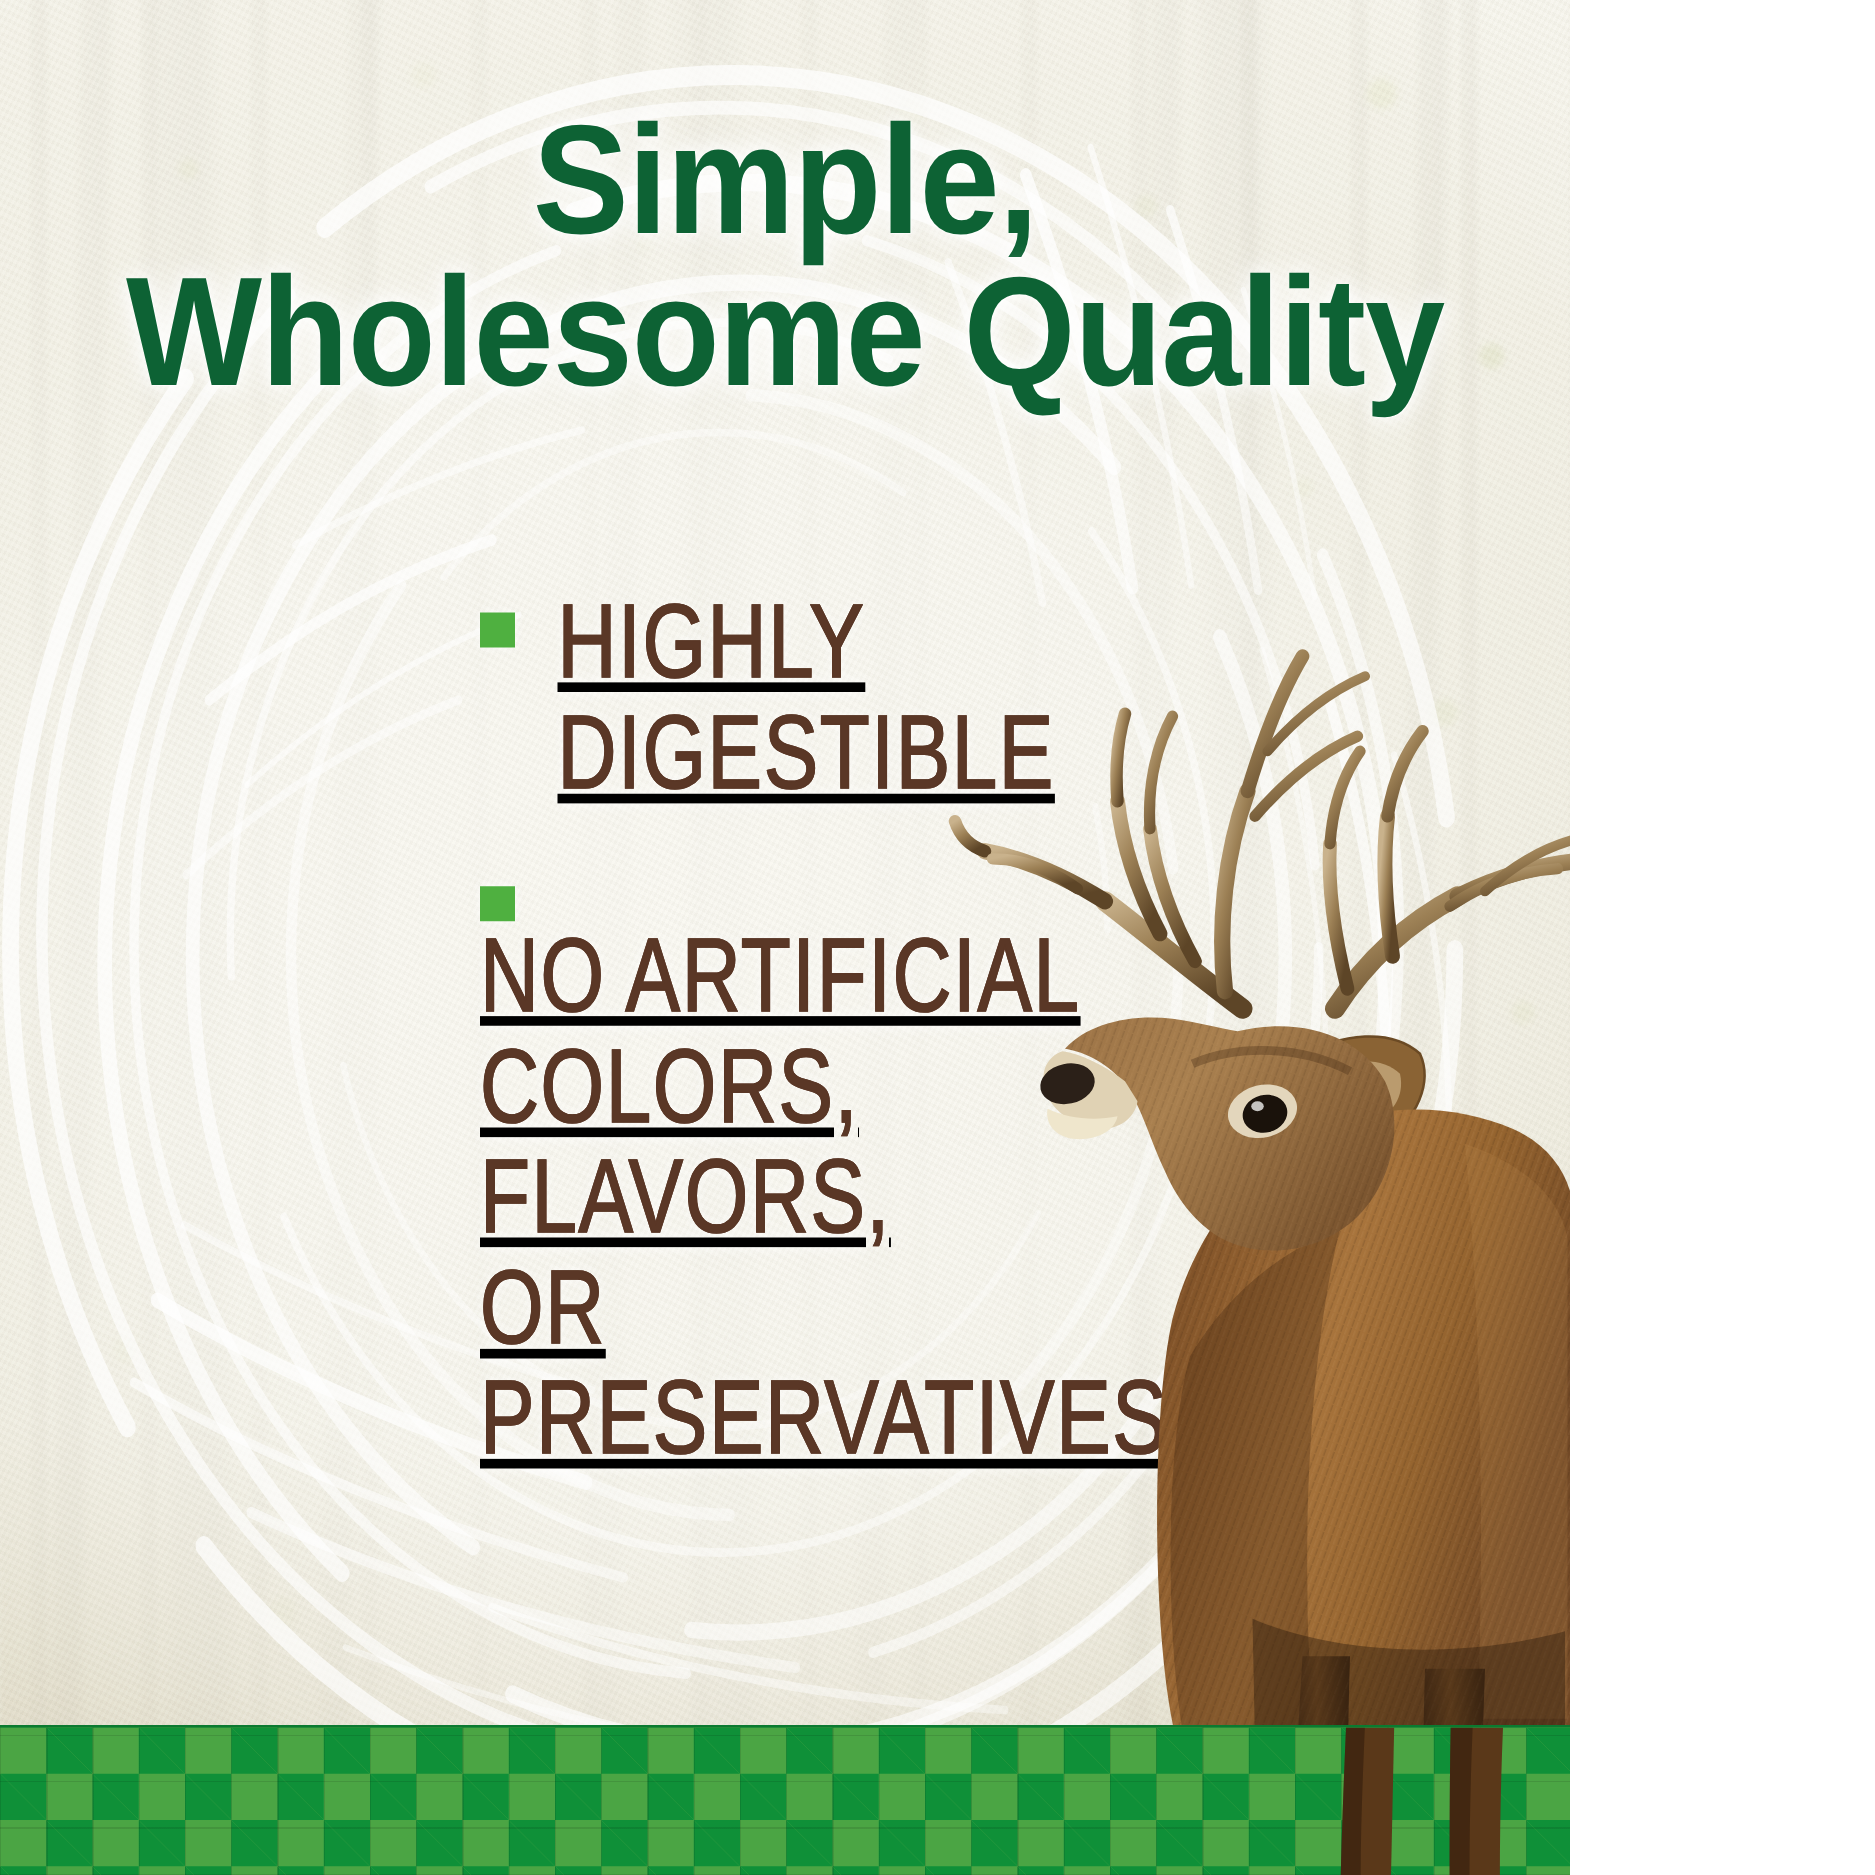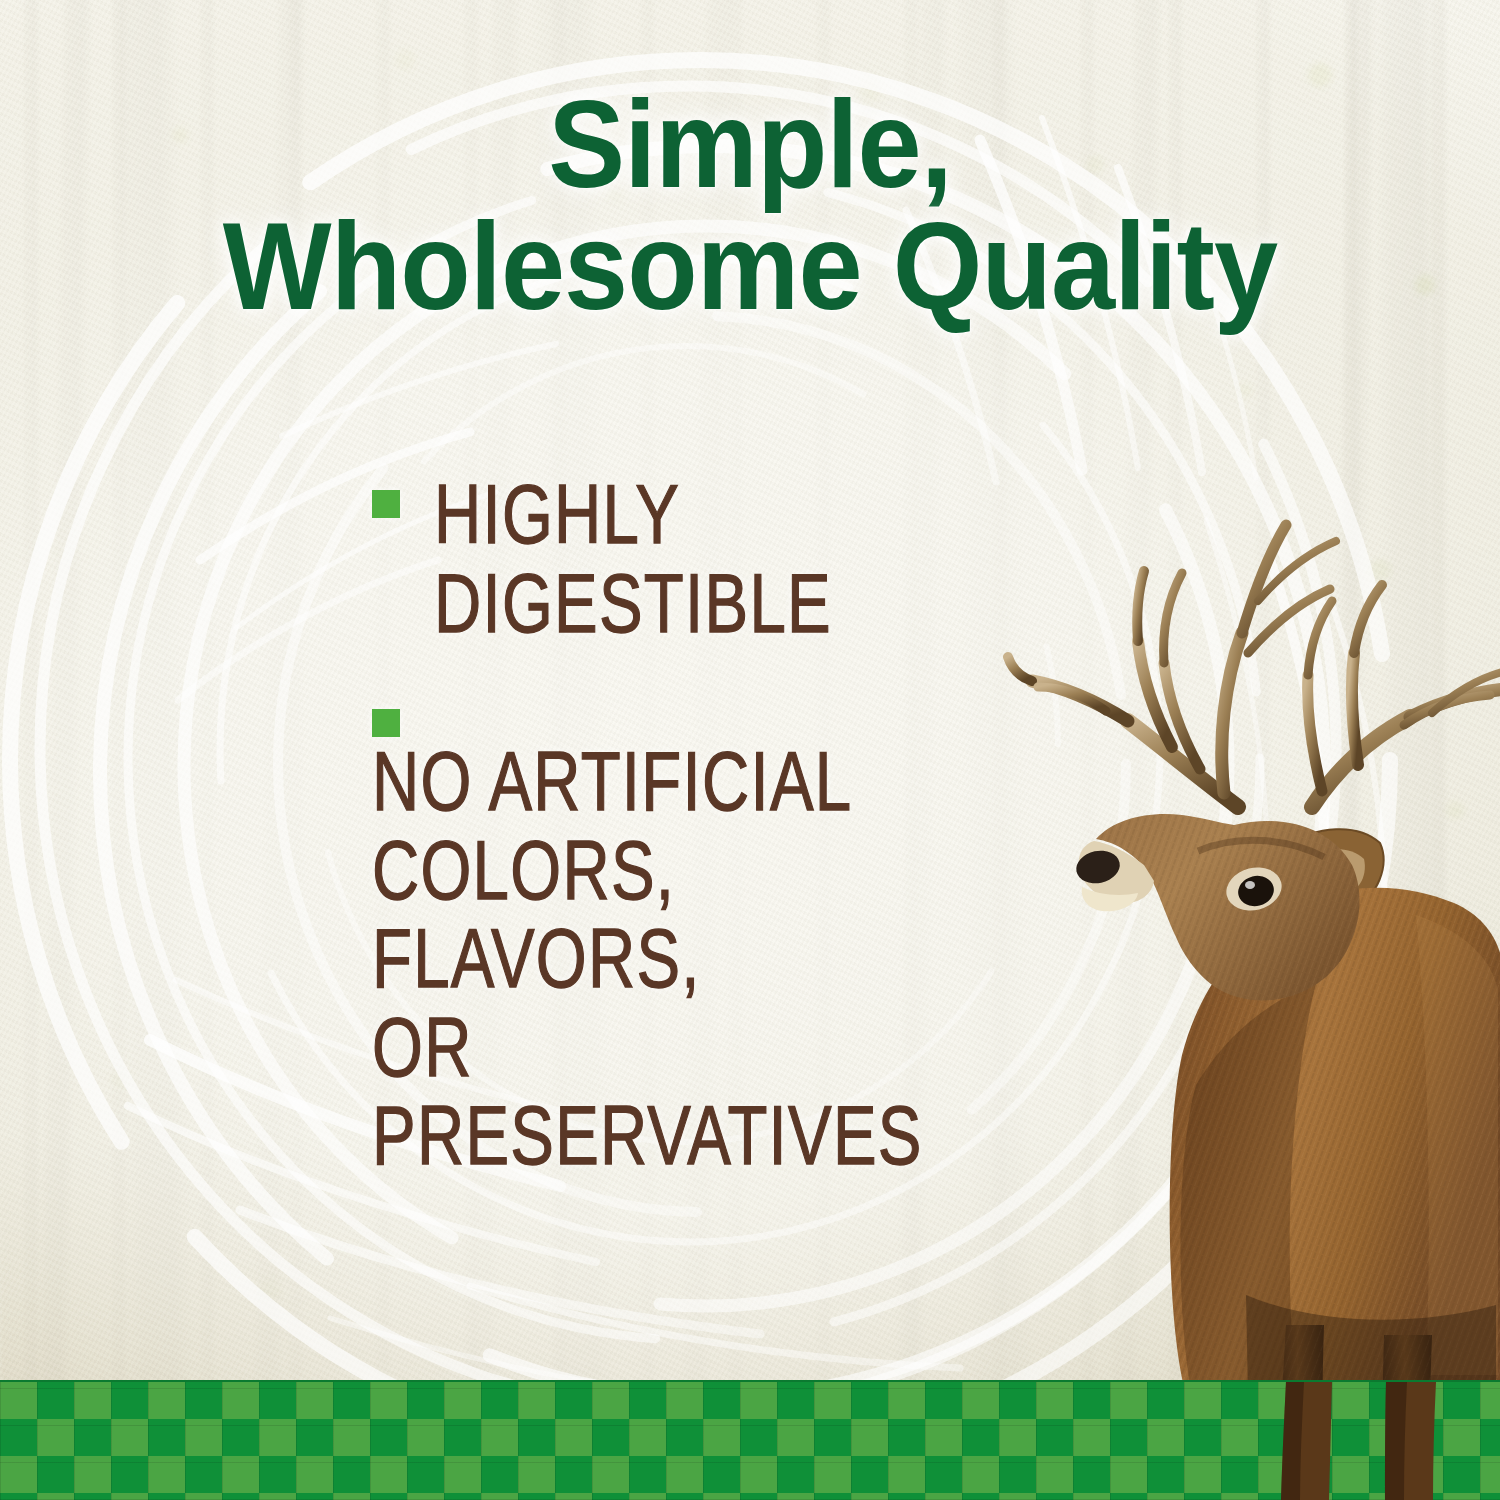--- a/index.html
+++ b/index.html
@@ -6,21 +6,21 @@
     margin: 0;
     padding: 0;
     background: #ffffff;
   }
   body {
     font-family: "Liberation Sans", sans-serif;
   }
 
   #poster {
     position: relative;
-    width: 1500px;
+    width: 1256px;
     height: 1500px;
     overflow: hidden;
     background: #eab308;
   }
 
   
   .bg-base {
     position: absolute;
     inset: 0;
     background:
@@ -148,23 +148,24 @@
     transform: scaleX(0.93);
     transform-origin: 50% 0;
     white-space: nowrap;
   }
   .headline .l1 { display: block; }
   .headline .l2 { display: block; }
 
   
   .bullets {
     position: absolute;
-    left: 372px;
+    left: 384px;
     top: 470px;
     width: 690px;
+    text-decoration: underline;
   }
   .bullet-row {
     display: flex;
     align-items: flex-start;
     margin-bottom: 58px;
   }
   .bullet-row:last-child { margin-bottom: 0; flex-direction: column; }
   .bullet-square {
     flex: 0 0 auto;
     width: 28px;

